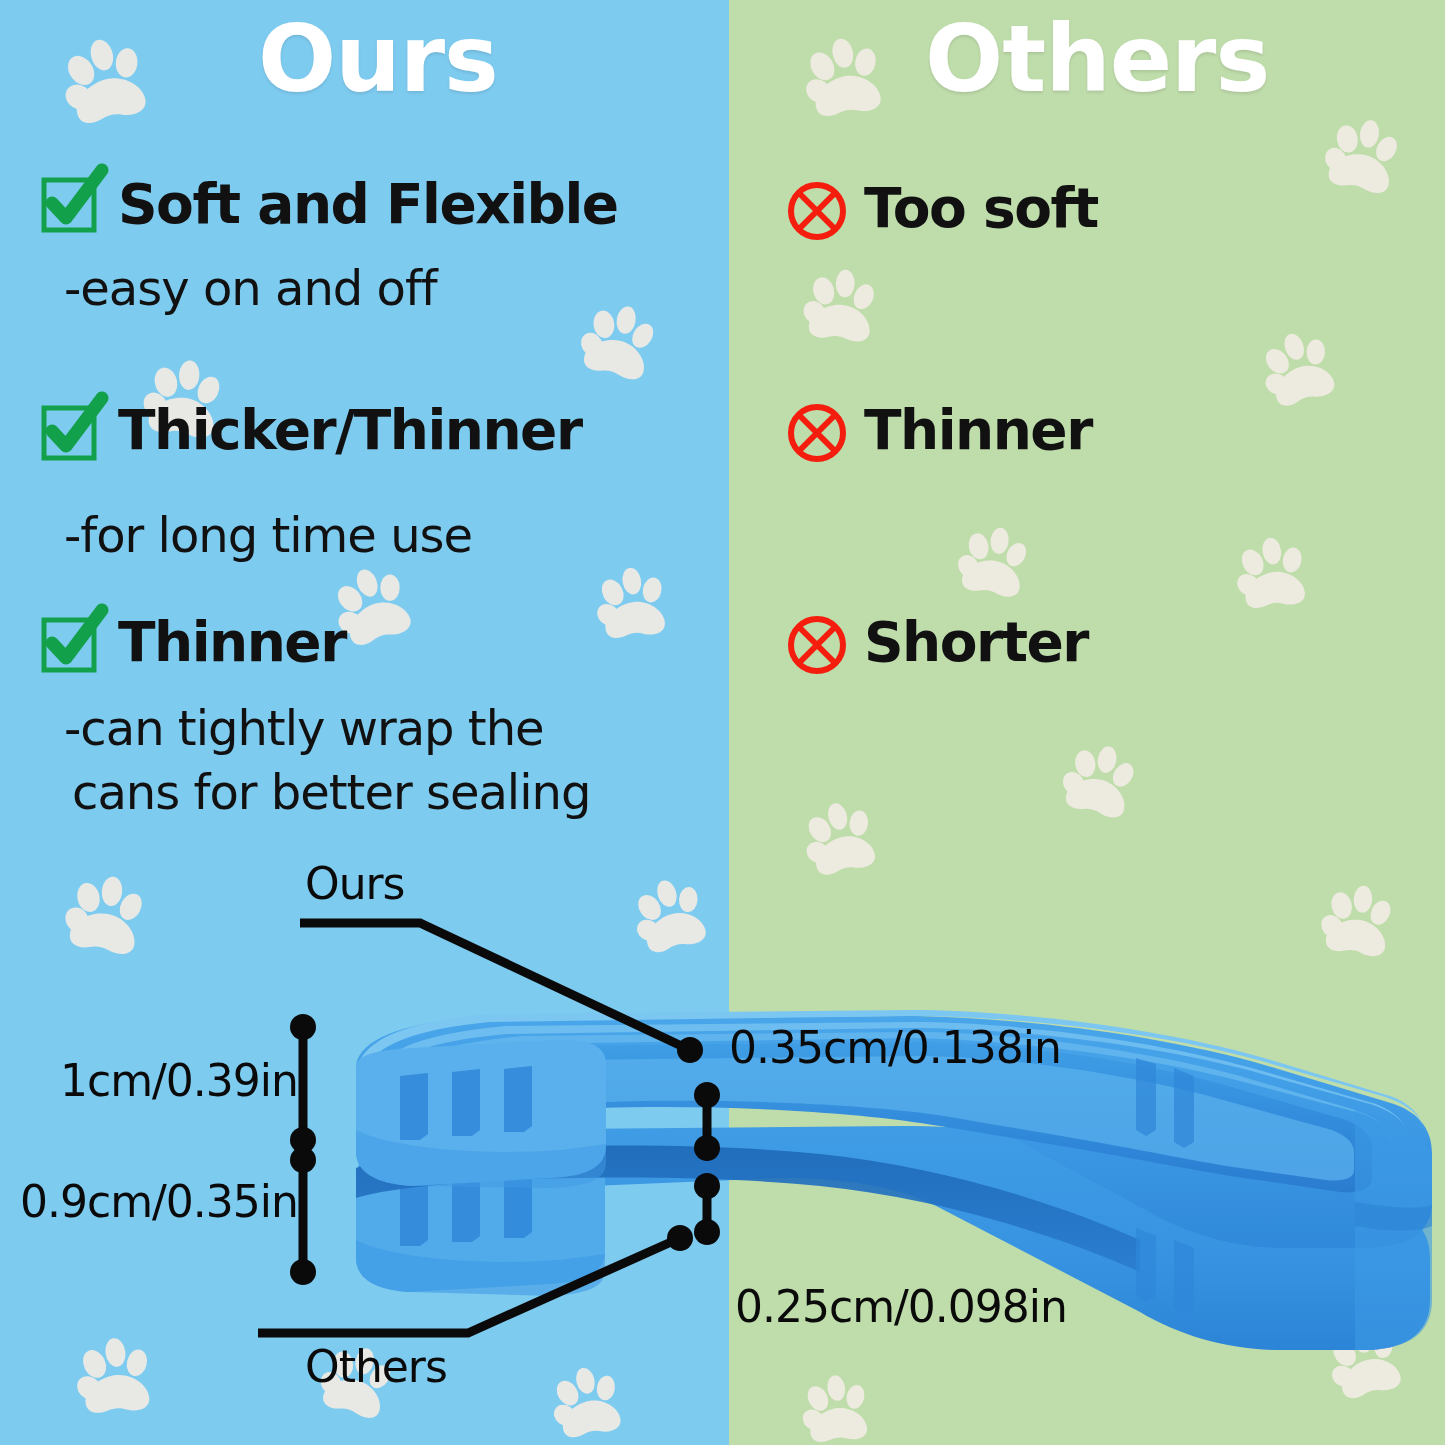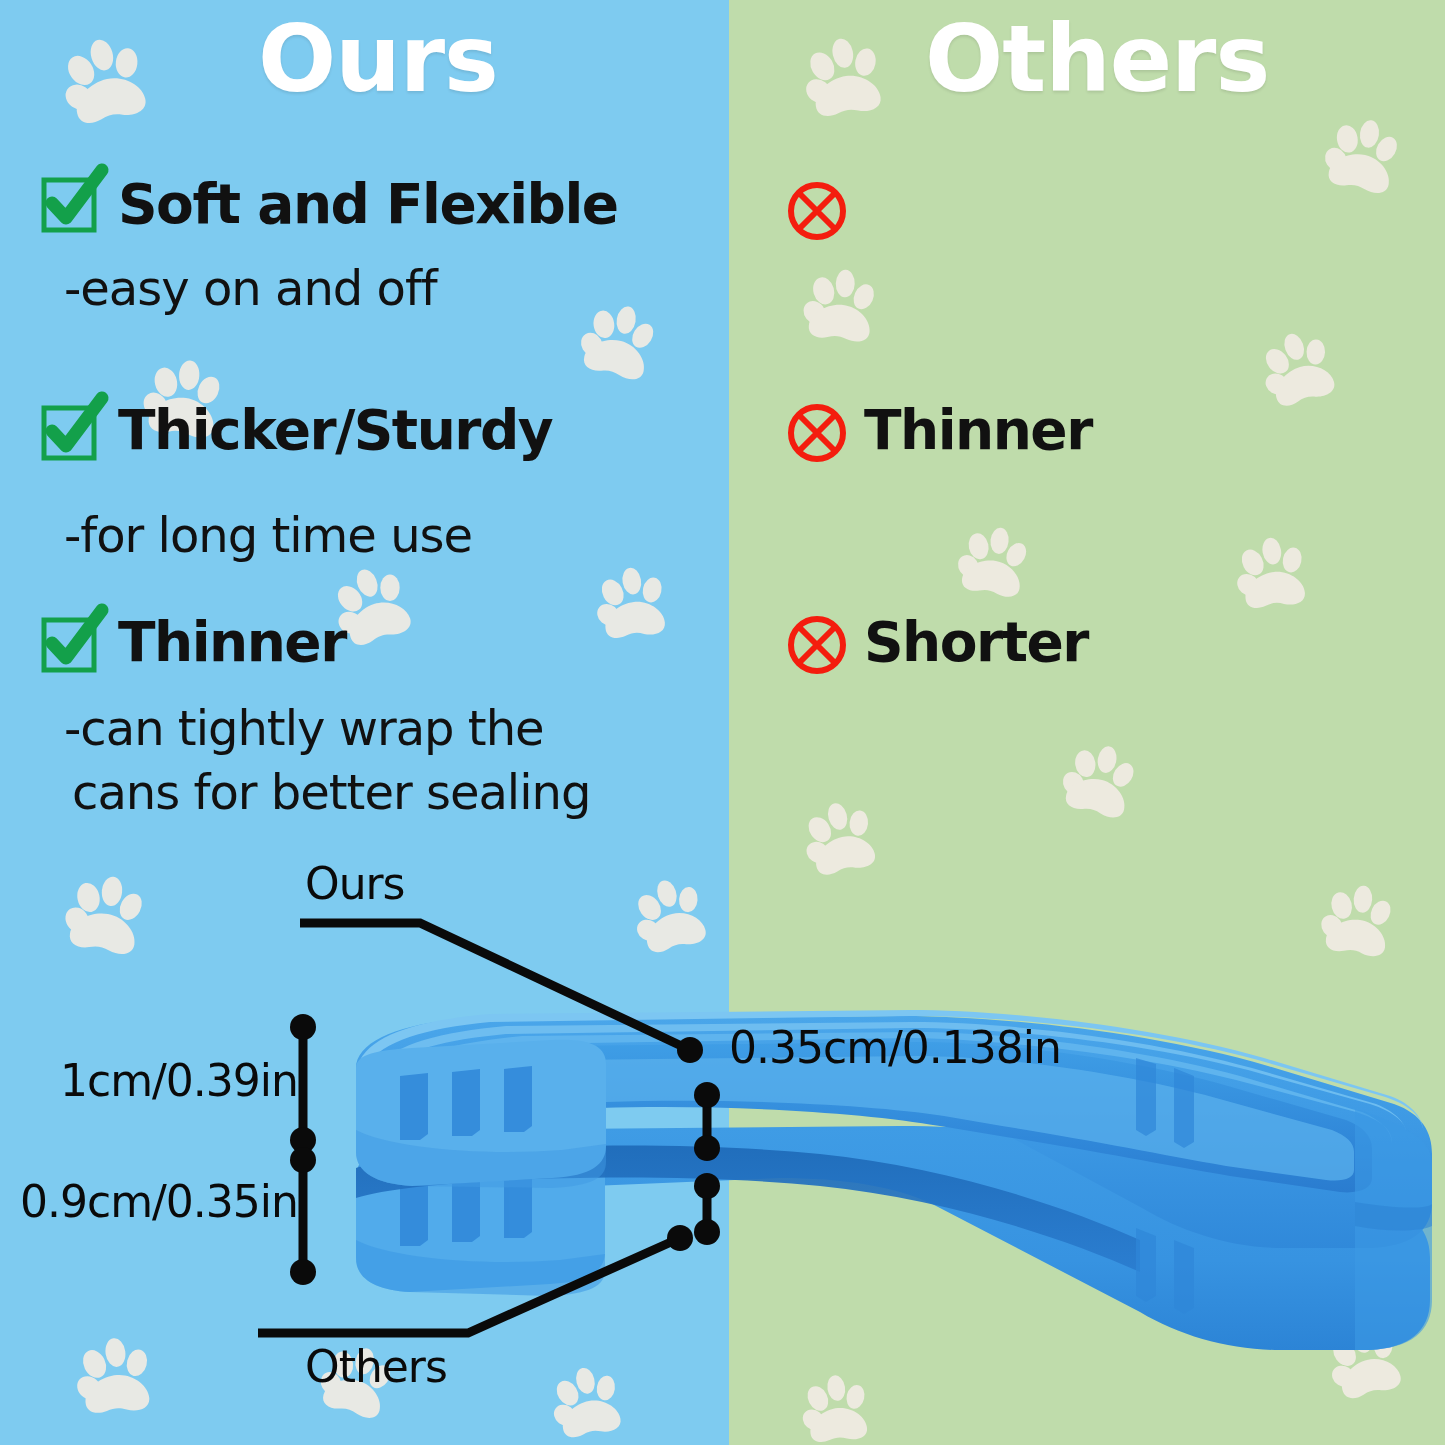--- a/index.html
+++ b/index.html
@@ -372,21 +372,21 @@
   </div>
   <div class="feature-sub" style="left:64px; top:256px;">-easy on and off</div>
 
   <div class="feature" style="left:40px; top:400px;">
     <span class="feature-icon">
       <svg width="62" height="62" viewBox="0 0 62 62">
         <rect x="4" y="8" width="50" height="50" fill="none" stroke="#13a04a" stroke-width="5"></rect>
         <path d="M12 31 L26 46 L62 -2" fill="none" stroke="#13a04a" stroke-width="13" stroke-linecap="round" stroke-linejoin="round"></path>
       </svg>
     </span>
-    <span class="feature-text">Thicker/Sturdy</span>
+    <span class="feature-text">Thicker/Thinner</span>
   </div>
   <div class="feature-sub" style="left:64px; top:484px;margin-top:19px;">-for long time use</div>
 
   <div class="feature" style="left:40px; top:612px;">
     <span class="feature-icon">
       <svg width="62" height="62" viewBox="0 0 62 62">
         <rect x="4" y="8" width="50" height="50" fill="none" stroke="#13a04a" stroke-width="5"></rect>
         <path d="M12 31 L26 46 L62 -2" fill="none" stroke="#13a04a" stroke-width="13" stroke-linecap="round" stroke-linejoin="round"></path>
       </svg>
     </span>
@@ -395,20 +395,21 @@
   <div class="feature-sub" style="left:64px; top:696px;">-can tightly wrap the</div>
   <div class="feature-sub" style="left:72px; top:760px;">cans for better sealing</div>
 
   <div class="feature" style="left:786px; top:178px;">
     <span class="feature-icon">
       <svg width="62" height="62" viewBox="0 0 62 62">
         <circle cx="31" cy="33" r="26" fill="none" stroke="#f41d0e" stroke-width="6"></circle>
         <path d="M14 16 L48 50 M48 16 L14 50" fill="none" stroke="#f41d0e" stroke-width="6" stroke-linecap="round"></path>
       </svg>
     </span>
+    <span class="feature-text">Too soft</span>
   </div>
 
   <div class="feature" style="left:786px; top:400px;">
     <span class="feature-icon">
       <svg width="62" height="62" viewBox="0 0 62 62">
         <circle cx="31" cy="33" r="26" fill="none" stroke="#f41d0e" stroke-width="6"></circle>
         <path d="M14 16 L48 50 M48 16 L14 50" fill="none" stroke="#f41d0e" stroke-width="6" stroke-linecap="round"></path>
       </svg>
     </span>
     <span class="feature-text">Thinner</span>
@@ -557,14 +558,15 @@
       <circle cx="707" cy="1186" r="13" fill="#0a0a0a"></circle>
       <circle cx="707" cy="1232" r="13" fill="#0a0a0a"></circle>
     </svg>
   </div>
 
   <div class="callout" id="label-ours-callout">Ours</div>
   <div class="callout" id="label-others-callout">Others</div>
   <div class="callout" id="label-dim-1cm">1cm/0.39in</div>
   <div class="callout" id="label-dim-09cm">0.9cm/0.35in</div>
   <div class="callout" id="label-dim-035cm">0.35cm/0.138in</div>
+  <div class="callout" id="label-dim-025cm">0.25cm/0.098in</div>
 
 </div>
 
 </body></html>

